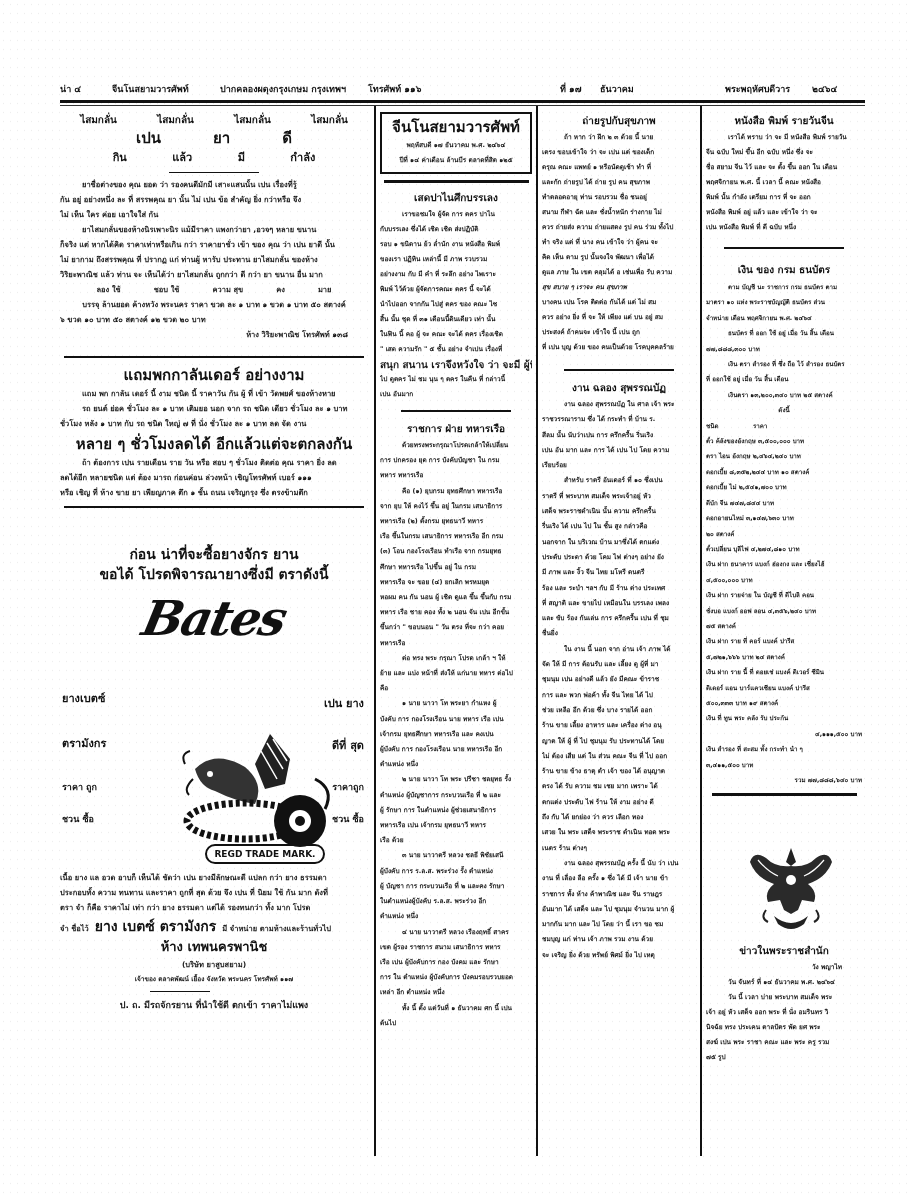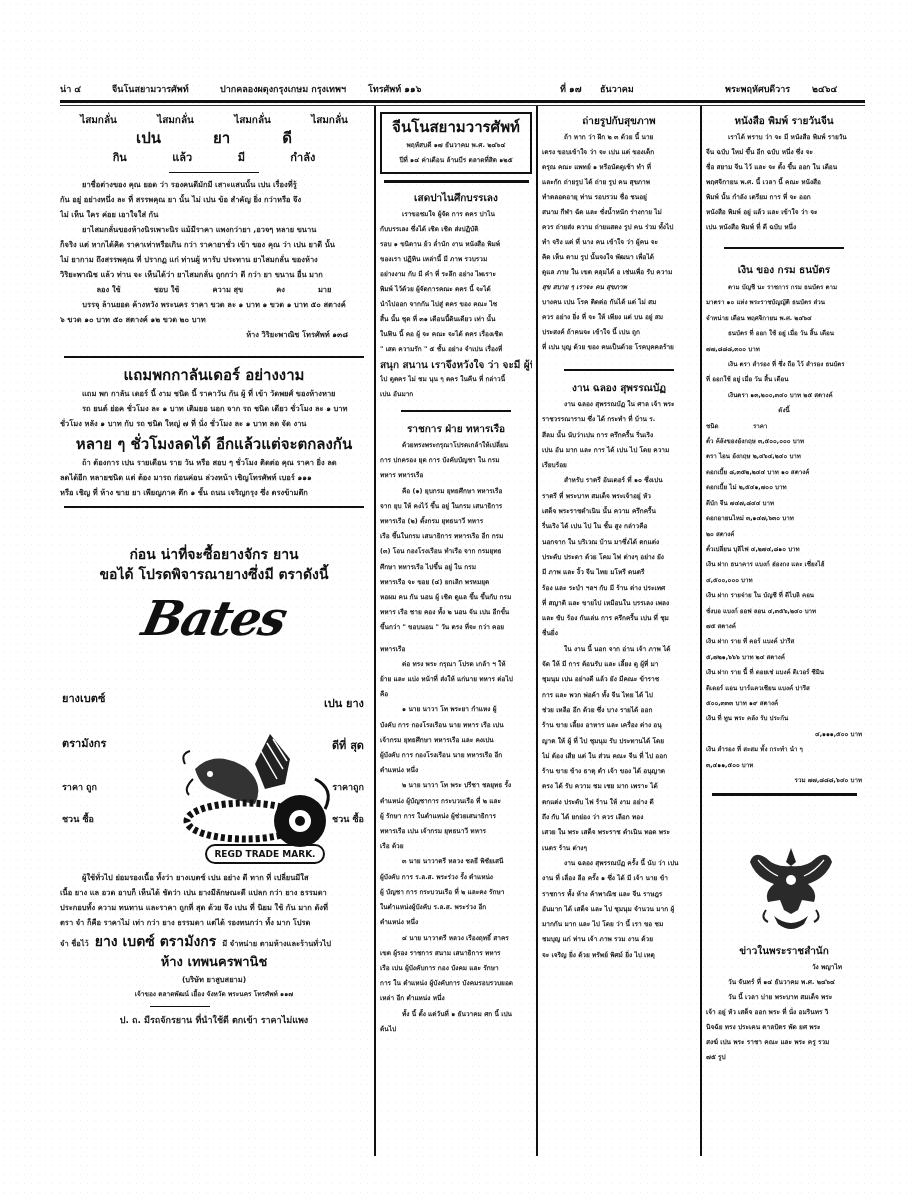--- a/index.html
+++ b/index.html
@@ -145,21 +145,20 @@
         <path d="M10 35 Q5 25 15 22 M18 50 Q8 60 14 66" stroke="#111" stroke-width="2" fill="none"></path>
         <ellipse cx="70" cy="92" rx="58" ry="18" fill="none" stroke="#111" stroke-width="7" stroke-dasharray="4 3"></ellipse>
         <circle cx="125" cy="92" r="26" fill="#111"></circle>
         <circle cx="125" cy="92" r="11" fill="#fff"></circle>
         <circle cx="125" cy="92" r="5" fill="#111"></circle>
         <path d="M140 50 Q160 60 150 80" stroke="#111" stroke-width="3" fill="none"></path>
       </svg>
       <div class="trademark">REGD TRADE MARK.</div>
 
       <div style="position:absolute; top:326px; left:0; width:308px;">
-        <div class="tl indent">ผู้ใช้ทั่วไป ย่อมรองเนื้อ ทั้งว่า     ยางเบตซ์ เปน อย่าง ดี ทาก ที่ เปลี่ยนมีใส</div>
         <div class="tl">เนื้อ ยาง แล อวด อาบก็ เห็นได้ ชัดว่า เปน ยางมีลักษณะดี แปลก กว่า ยาง ธรรมดา</div>
         <div class="tl">ประกอบทั้ง ความ ทนทาน และราคา ถูกที่ สุด ด้วย     จึง เปน ที่ นิยม ใช้ กัน มาก     ดังที่</div>
         <div class="tl">ตรา จำ ก็คือ  ราคาไม่ เท่า กว่า ยาง ธรรมดา  แต่ได้ รองทนกว่า ทั้ง มาก     โปรด</div>
         <div style="display:flex; align-items:baseline; gap:6px; white-space:nowrap;">
           <span class="tl">จำ ชื่อไว้</span>
           <span style="font-size:14px; font-weight:bold;">ยาง เบตซ์  ตรามังกร</span>
           <span class="tl">มี จำหน่าย ตามห้างและร้านทั่วไป</span>
         </div>
         <div class="h-med" style="font-size:13px;">ห้าง เทพนครพานิช</div>
         <div class="tl center">(บริษัท ยาสูบสยาม)</div>
@@ -205,21 +204,21 @@
       <div class="tl indent" style="font-size:6.5px; line-height:15.2px;">คือ (๑) ยุบกรม ยุทธศึกษา ทหารเรือ</div>
       <div class="tl" style="font-size:6.5px; line-height:15.2px;">จาก ยุบ ให้ คงไว้ ขึ้น อยู่ ในกรม เสนาธิการ</div>
       <div class="tl" style="font-size:6.5px; line-height:15.2px;">ทหารเรือ     (๒) ตั้งกรม ยุทธนาวี ทหาร</div>
       <div class="tl" style="font-size:6.5px; line-height:15.2px;">เรือ ขึ้นในกรม เสนาธิการ ทหารเรือ อีก กรม</div>
       <div class="tl" style="font-size:6.5px; line-height:15.2px;">(๓) โอน กองโรงเรือน ทำเรือ จาก กรมยุทธ</div>
       <div class="tl" style="font-size:6.5px; line-height:15.2px;">ศึกษา ทหารเรือ ไปขึ้น อยู่ ใน กรม</div>
       <div class="tl" style="font-size:6.5px; line-height:15.2px;">ทหารเรือ จะ ขอย     (๔) ยกเลิก พรหมยุต</div>
       <div class="tl" style="font-size:6.5px; line-height:15.2px;">หอผม คน กัน นอน ผู้ เชิด ดูแล ขึ้น ขึ้นกับ กรม</div>
       <div class="tl" style="font-size:6.5px; line-height:15.2px;">ทหาร เรือ ชาย คอง ทั้ง ๒ นอน จัน เปน อีกขั้น</div>
       <div class="tl" style="font-size:6.5px; line-height:15.2px;">ขึ้นกว่า " ขอบนอน " วัน ตรง ที่จะ กว่า คอย</div>
-      <div class="tl" style="font-size:6.5px; line-height:15.2px;margin-top:6px;">ทหารเรือ</div>
+      <div class="tl" style="font-size:6.5px; line-height:15.2px;">ทหารเรือ</div>
       <div class="tl indent" style="font-size:6.5px; line-height:15.2px;">ต่อ ทรง พระ กรุณา โปรด เกล้า ฯ ให้</div>
       <div class="tl" style="font-size:6.5px; line-height:15.2px;">ย้าย และ แบ่ง หน้าที่ ส่งให้ แก่นาย ทหาร ต่อไป</div>
       <div class="tl" style="font-size:6.5px; line-height:15.2px;">คือ</div>
       <div class="tl indent" style="font-size:6.5px; line-height:15.2px;">๑  นาย นาวา โท  พระยา กำแหง  ผู้</div>
       <div class="tl" style="font-size:6.5px; line-height:15.2px;">บังคับ การ กองโรงเรือน นาย ทหาร เรือ  เปน</div>
       <div class="tl" style="font-size:6.5px; line-height:15.2px;">เจ้ากรม ยุทธศึกษา ทหารเรือ     และ คงเปน</div>
       <div class="tl" style="font-size:6.5px; line-height:15.2px;">ผู้บังคับ การ กองโรงเรือน นาย ทหารเรือ อีก</div>
       <div class="tl" style="font-size:6.5px; line-height:15.2px;">ตำแหน่ง หนึ่ง</div>
       <div class="tl indent" style="font-size:6.5px; line-height:15.2px;">๒  นาย นาวา โท  พระ ปรีชา ชลยุทธ  รั้ง</div>
       <div class="tl" style="font-size:6.5px; line-height:15.2px;">ตำแหน่ง ผู้บัญชาการ กระบวนเรือ ที่ ๒    และ</div>

